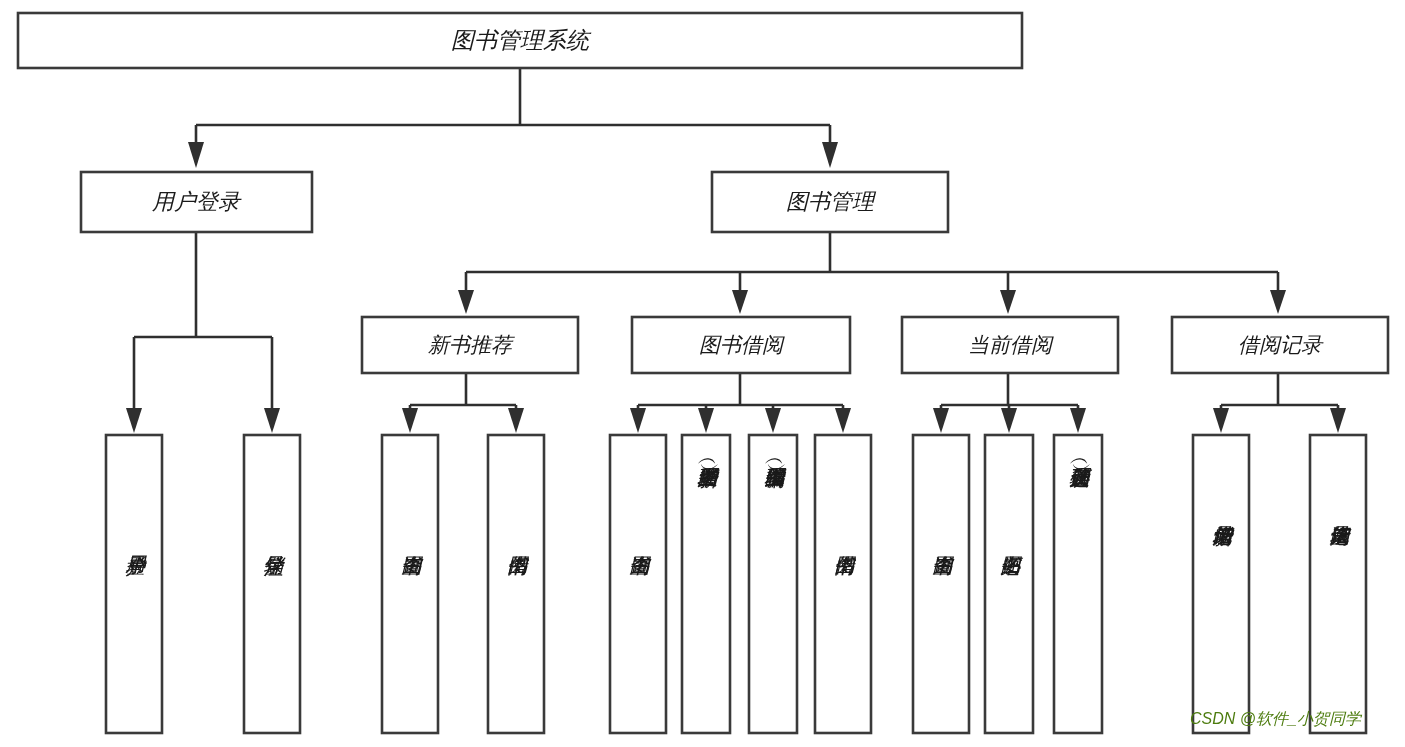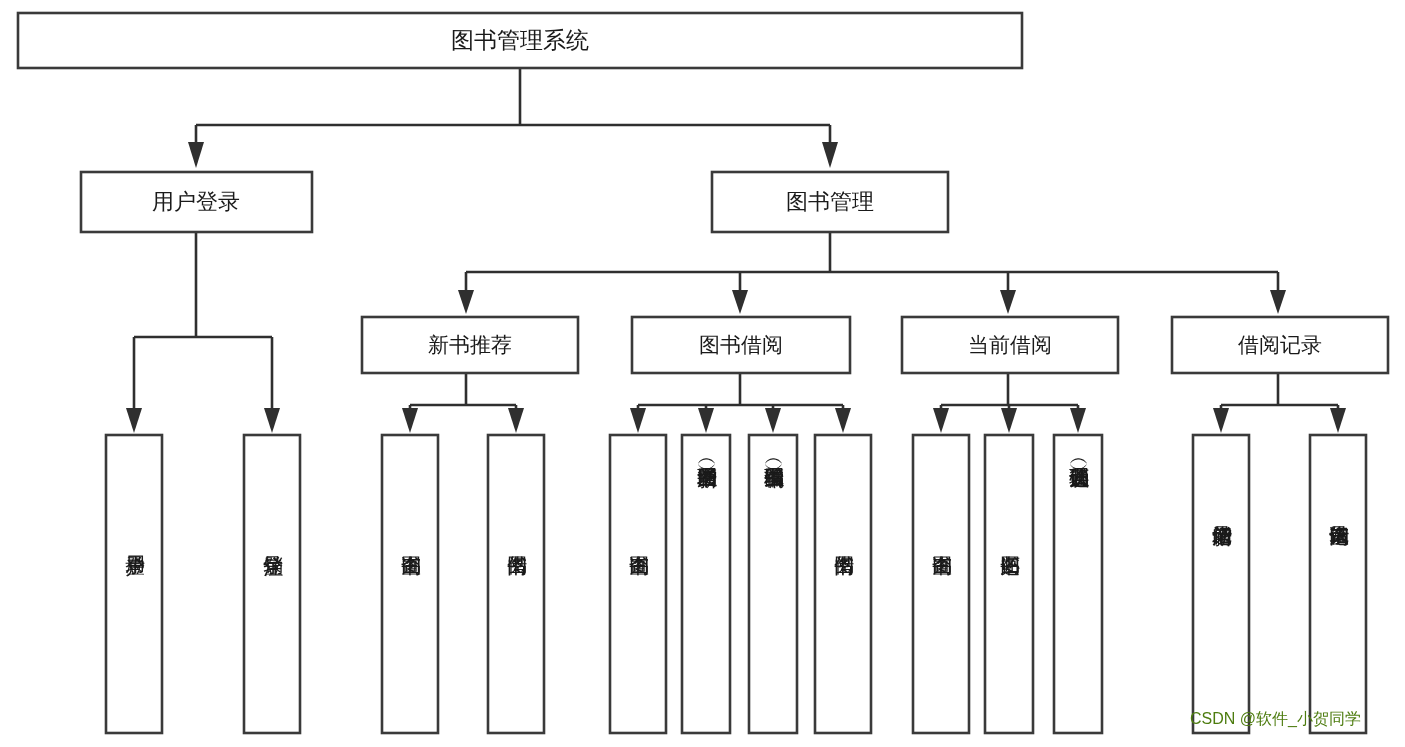--- a/index.html
+++ b/index.html
@@ -1,20 +1,20 @@
 <!DOCTYPE html>
 <html><head>
 <meta charset="utf-8">
 <style>
   html,body{margin:0;padding:0;background:#ffffff;}
   body{
     font-family:"Liberation Sans","DejaVu Sans",sans-serif;
     width:1405px;height:747px;overflow:hidden;
   }
-  #diagram-root{position:relative;width:1405px;height:747px;background:#fff;}
+  #diagram-root{position:relative;width:1405px;height:747px;background:#fff;font-style:italic;}
   svg#flow{position:absolute;inset:0;width:1405px;height:747px;display:block;}
 
   .node-box{fill:#ffffff;stroke:#3a3a3a;stroke-width:2.6;}
   .node-label{
     fill:#1a1a1a;
     font-family:"Liberation Sans","DejaVu Sans",sans-serif;
     text-anchor:middle;
     dominant-baseline:middle;
   }
   .lvl1-label{font-size:23px;}

